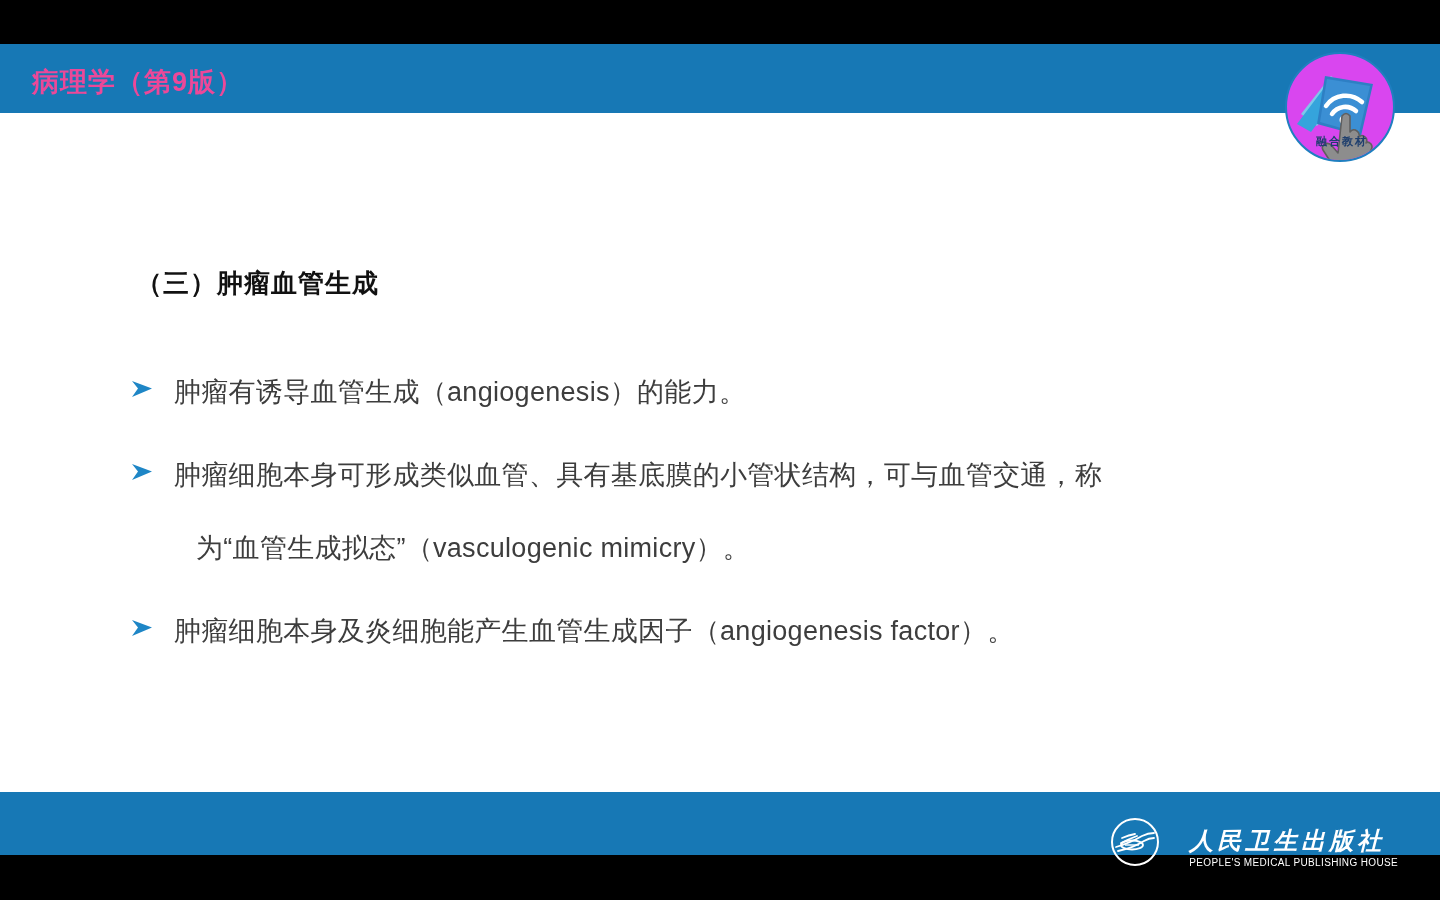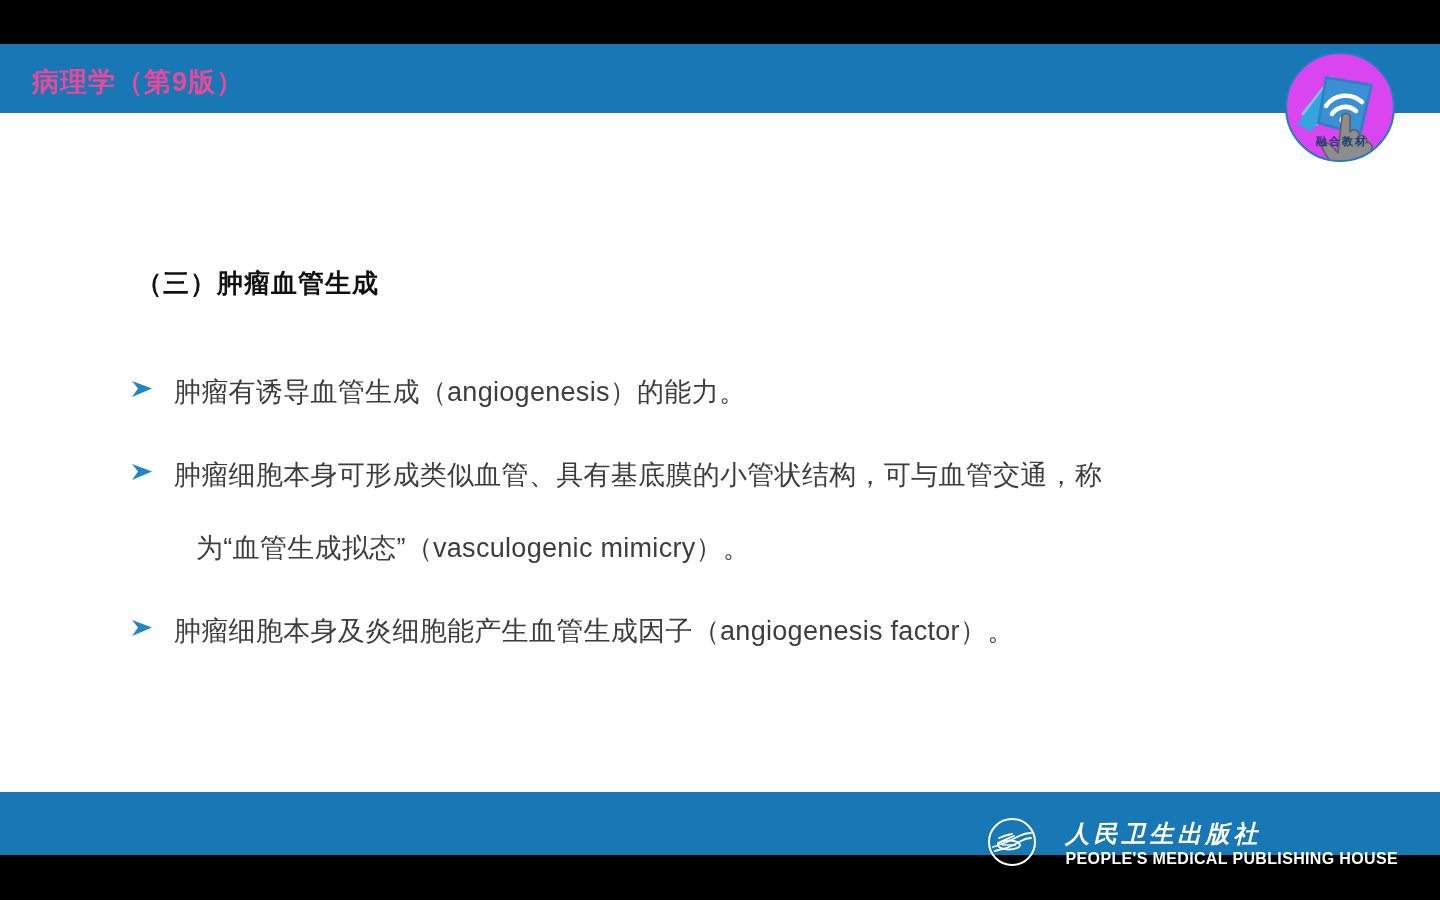--- a/index.html
+++ b/index.html
@@ -148,22 +148,22 @@
   .pmph-cn {
     font-size: 24px;
     font-weight: bold;
     color: #ffffff;
     letter-spacing: 4px;
     line-height: 1.1;
     font-family: "DejaVu Serif", "Liberation Serif", serif;
     font-style: italic;
   }
   .pmph-en {
-    font-size: 16px;
-    font-weight: bold;
+    font-size: 10px;
+    font-weight: normal;
     color: #ffffff;
     letter-spacing: 0.35px;
     margin-top: 3px;
   }
 </style>
 </head>
 <body>
 
 <div class="slide">
 

